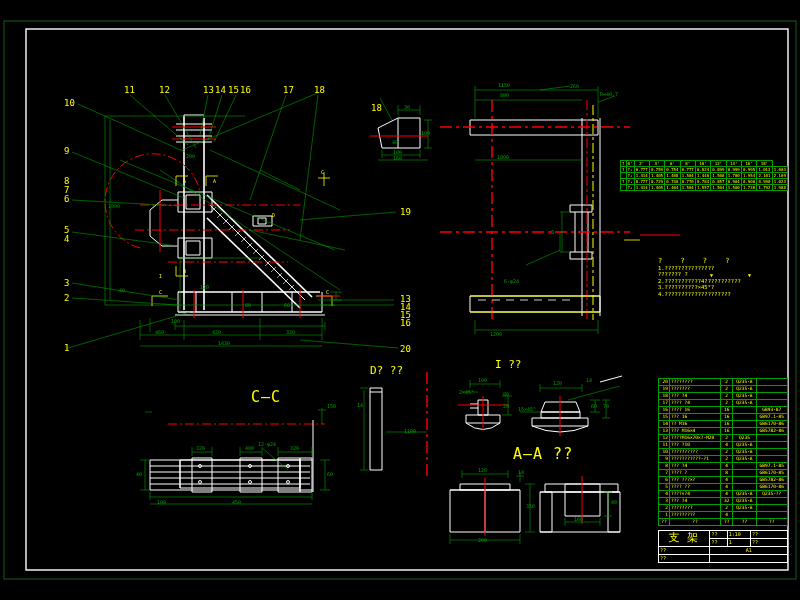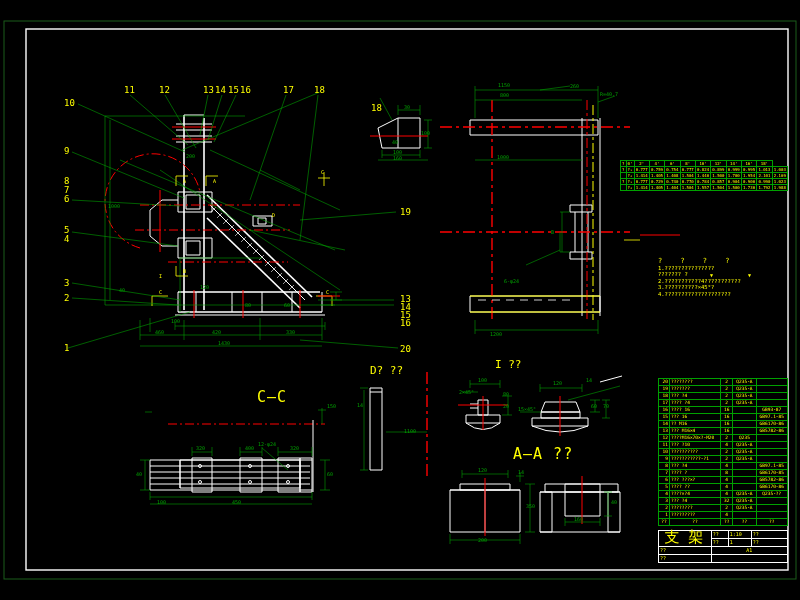--- a/index.html
+++ b/index.html
@@ -348,21 +348,21 @@
 <div class="dim" style="left:490px;top:332px;">1200</div>
 <div class="dim" style="left:504px;top:279px;">6-φ24</div>
 <div class="dim" style="left:551px;top:230px;">B</div>
 
 <div class="dim" style="left:404px;top:105px;">30</div>
 <div class="dim" style="left:392px;top:140px;">40</div>
 <div class="dim" style="left:393px;top:150px;">100</div>
 <div class="dim" style="left:393px;top:156px;">160</div>
 <div class="dim" style="left:421px;top:131px;">100</div>
 
-<div class="lbl big" style="left:257px;top:393px;">C—C</div>
+<div class="lbl big" style="left:251px;top:393px;">C—C</div>
 <div class="dim" style="left:196px;top:446px;">320</div>
 <div class="dim" style="left:245px;top:446px;">400</div>
 <div class="dim" style="left:290px;top:446px;">320</div>
 <div class="dim" style="left:136px;top:472px;">40</div>
 <div class="dim" style="left:157px;top:500px;">100</div>
 <div class="dim" style="left:232px;top:500px;">450</div>
 <div class="dim" style="left:327px;top:472px;">60</div>
 <div class="dim" style="left:258px;top:442px;">12-φ24</div>
 <div class="dim" style="left:327px;top:404px;">150</div>
 
@@ -624,21 +624,21 @@
           <td style="text-align:center;">??</td>
           <td style="text-align:center;">??</td>
         </tr>
       </tbody>
     </table>
 
 <table id="titleblk" style="position:absolute;left:658px;top:530px;width:130px;border-collapse:collapse;">
   <tbody>
         <tr>
     <td rowspan="2" style="width:52px;text-align:center;">
-      <span class="cjk" style="font-size:15px;letter-spacing:2px;">支 架</span>
+      <span class="cjk" style="font-size:11px;letter-spacing:2px;">支 架</span>
     </td>
     <td style="width:16px;">??</td>
     <td style="width:22px;">1:10</td>
     <td style="width:40px;">??</td>
   </tr>
   <tr>
     <td>??</td>
     <td>1</td>
     <td>??</td>
   </tr>

